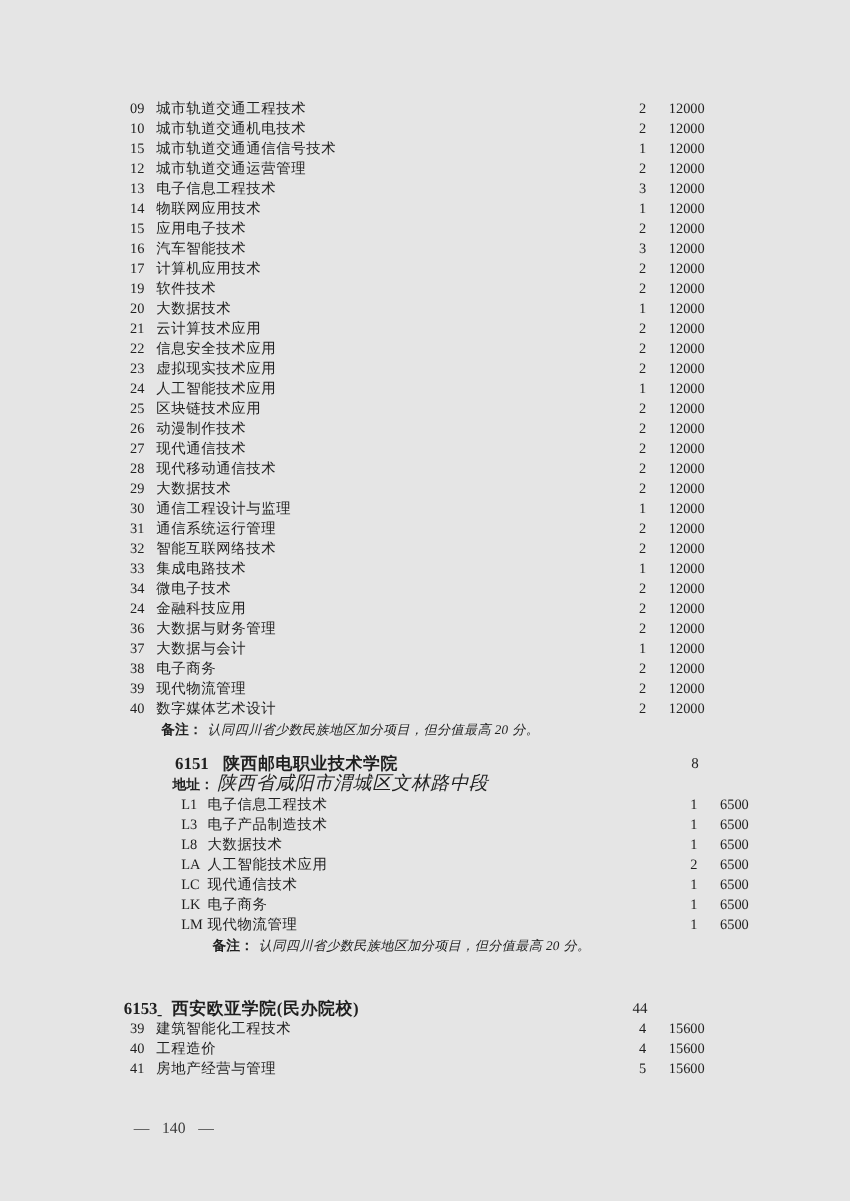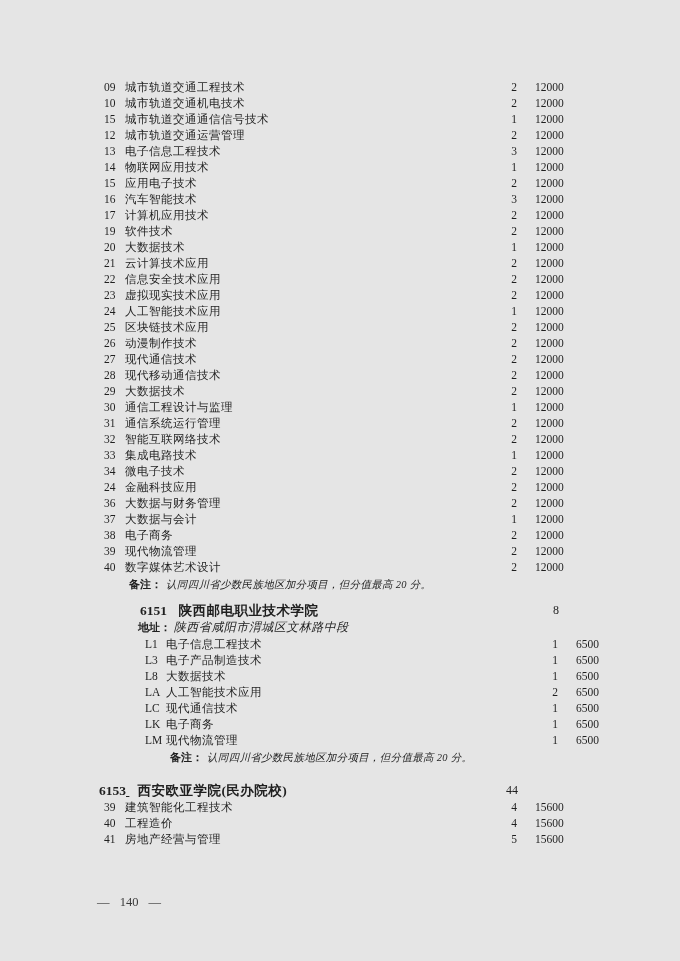--- a/index.html
+++ b/index.html
@@ -16,21 +16,21 @@
     font-family: "Liberation Serif", "DejaVu Serif", serif;
     color: #1f1f1f;
   }
   .section {
     position: absolute;
     left: 0;
     width: 680px;
   }
   #sections .section:nth-of-type(1) { top: 79px; }
   #sections .section:nth-of-type(2) { top: 602px; padding-left: 41px; }
-  #sections .section:nth-of-type(3) { top: 782px; text-decoration: underline; }
+  #sections .section:nth-of-type(3) { top: 798px; text-decoration: underline; }
 
   .section-header {
     position: relative;
     height: 17px;
     line-height: 17px;
     font-weight: bold;
     font-size: 13.5px;
     padding-left: 99px;
     white-space: nowrap;
   }
@@ -47,21 +47,21 @@
 
   .address-row {
     position: relative;
     height: 17px;
     line-height: 17px;
     font-size: 11px;
     padding-left: 97px;
     white-space: nowrap;
   }
   .address-label { font-weight: bold; text-align: right; }
-  .address-text { font-style: italic; font-size: 12px; letter-spacing: 0.5px; }
+  .address-text { font-style: italic; font-size: 15px; letter-spacing: 0.5px; }
 
   .rows { position: relative; }
   .major-row {
     position: relative;
     height: 16px;
     line-height: 16px;
     font-size: 11.5px;
   }
   .major-code { position: absolute; left: 104px; }
   .major-name { position: absolute; left: 125px; letter-spacing: 0.5px; white-space: nowrap; }
@@ -79,21 +79,21 @@
   .remark-label { font-weight: bold; font-size: 11px; }
   .remark-text { font-style: italic; font-size: 10.5px; letter-spacing: 0.3px; }
 
   .footer {
     position: absolute;
     top: 895px;
     left: 97px;
     width: 84px;
     height: 14px;
     line-height: 14px;
-    text-align: left;
+    text-align: center;
     font-size: 12.5px;
     color: #3a3a3a;
     word-spacing: 7px;
   }
 </style>
 </head>
 <body>
 
 <div class="page">
   <div id="sections">

